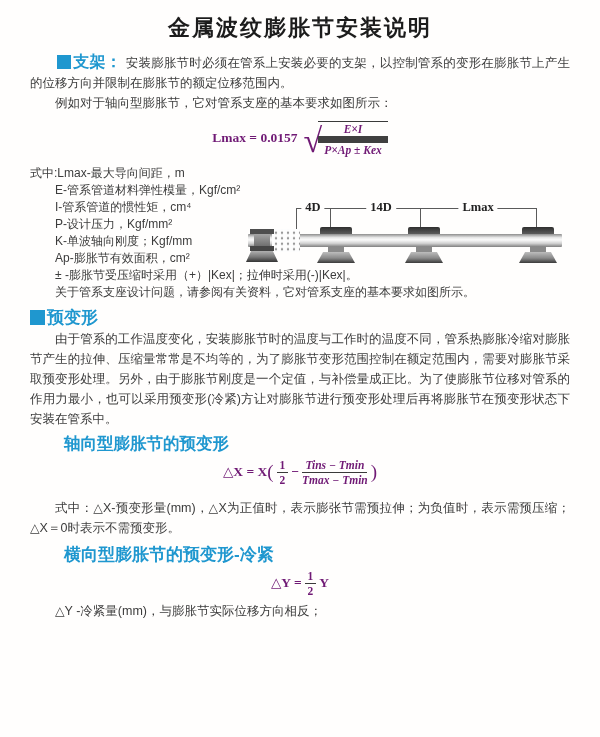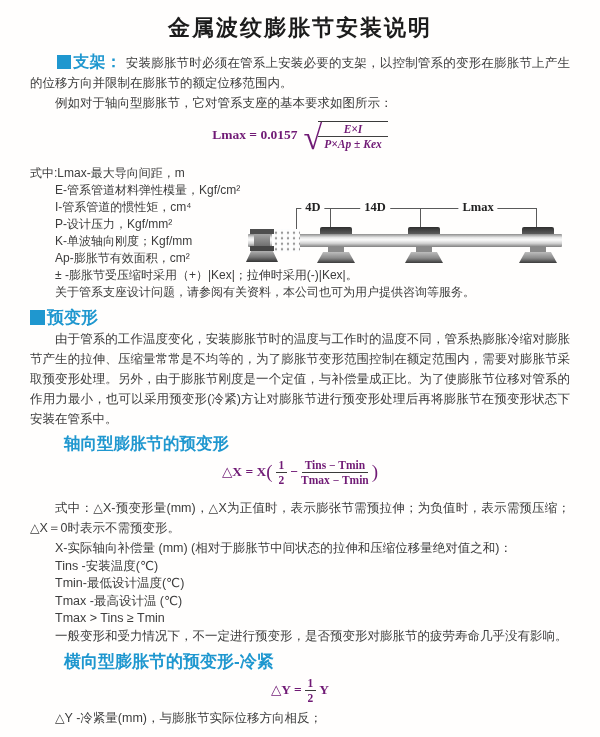--- a/index.html
+++ b/index.html
@@ -17,26 +17,26 @@
   .inline-marker{display:inline-block;width:14px;height:14px;background:#1f97cf;
     vertical-align:-2px;margin-right:2px;}
   .inline-head{color:#1f97cf;font-size:16px;font-weight:bold;margin-right:4px;}
   .p-example{text-indent:25px;text-align:left;}
   
   .formula{text-align:center;font-family:"Liberation Serif","DejaVu Serif",serif;color:#701a75;}
   .formula1{margin-top:8px;height:38px;font-size:13.5px;font-weight:bold;}
   .radical{font-size:34px;font-weight:400;line-height:30px;vertical-align:-10px;margin:0 -4px 0 6px;}
   .sqrt-frac{display:inline-block;vertical-align:middle;border-top:1.4px solid #3a3a3a;
     text-align:center;font-style:italic;font-weight:600;font-size:11.5px;line-height:14px;}
-  .sqrt-frac .fn{display:block;border-bottom:1px solid #404040;padding:0 10px;}
+  .sqrt-frac .fn{display:block;border-bottom:7px solid #404040;padding:0 10px;}
   .sqrt-frac .fd{display:block;padding:0 6px;}
   .vfrac{display:inline-flex;flex-direction:column;align-items:center;
     vertical-align:middle;font-size:11.5px;line-height:14px;margin:0 3px;}
   .vfrac .fn{border-bottom:1px solid #3a3a3a;padding:0 3px;}
-  .vfrac.it{}
+  .vfrac.it{font-style:italic;}
   .formula2{margin-top:6px;height:34px;font-size:13.5px;font-weight:600;}
   .formula2 .paren{font-size:19px;font-weight:400;vertical-align:-2px;}
   .formula3{margin-top:6px;height:28px;font-size:13.5px;font-weight:600;}
   
   .defs{margin:6px 30px 0 30px;padding-left:25px;font-size:12px;line-height:17px;}
   .defs .def-first{margin-left:-25px;}
   
   .section-head{margin:8px 0 0 30px;font-size:17px;font-weight:bold;color:#1f97cf;line-height:18px;}
   .section-head .inline-marker{width:15px;height:15px;}
   .sub-head{margin:6px 0 0 64px;font-size:16.5px;font-weight:bold;color:#1f97cf;line-height:17px;}
@@ -90,31 +90,31 @@
   </div>
 
   <div class="defs">
     <div class="def-first">式中:Lmax-最大导向间距，m</div>
     <div>E-管系管道材料弹性模量，Kgf/cm²</div>
     <div>I-管系管道的惯性矩，cm⁴</div>
     <div>P-设计压力，Kgf/mm²</div>
     <div>K-单波轴向刚度；Kgf/mm</div>
     <div>Ap-膨胀节有效面积，cm²</div>
     <div>± -膨胀节受压缩时采用（+）|Kex|；拉伸时采用(-)|Kex|。</div>
-    <div>关于管系支座设计问题，请参阅有关资料，本公司也可为用户提供咨询等服务。</div>
+    <div>关于管系支座设计问题，请参阅有关资料，它对管系支座的基本要求如图所示。</div>
   </div>
 
   <div class="diagram">
     <div class="dim-line"></div>
     <div class="tick" style="left:50px"></div>
     <div class="tick" style="left:84px"></div>
     <div class="tick" style="left:174px"></div>
     <div class="tick" style="left:290px"></div>
     <span class="dim-label" style="left:67px">4D</span>
-    <span class="dim-label" style="left:129px">14D</span>
+    <span class="dim-label" style="left:135px">14D</span>
     <span class="dim-label" style="left:232px">Lmax</span>
     <div class="pipe"></div>
     <div class="bellows"></div>
     <div class="anchor">
       <div class="flange-t"></div>
       <div class="stem"></div>
       <div class="flange-b"></div>
       <div class="foot"></div>
     </div>
     <div class="support" style="left:70px">
@@ -145,28 +145,20 @@
         <span class="fn">1</span>
         <span class="fd">2</span>
       </span><span>−</span><span class="vfrac it">
         <span class="fn">Tins − Tmin</span>
         <span class="fd">Tmax − Tmin</span>
       </span><span class="paren">)</span>
   </div>
 
   <p class="para p-explain">式中：△X-预变形量(mm)，△X为正值时，表示膨张节需预拉伸；为负值时，表示需预压缩；△X＝0时表示不需预变形。</p>
 
-  <div class="items">
-    <div>X-实际轴向补偿量 (mm) (相对于膨胀节中间状态的拉伸和压缩位移量绝对值之和)：</div>
-    <div>Tins -安装温度(℃)</div>
-    <div>Tmin-最低设计温度(℃)</div>
-    <div>Tmax -最高设计温 (℃)</div>
-    <div>Tmax &gt; Tins ≥ Tmin</div>
-    <div>一般变形和受力情况下，不一定进行预变形，是否预变形对膨胀节的疲劳寿命几乎没有影响。</div>
-  </div>
 
   <h3 class="sub-head at-left">横向型膨胀节的预变形-冷紧</h3>
 
   <div class="formula formula3">
     <span>△Y =</span><span class="vfrac">
         <span class="fn">1</span>
         <span class="fd">2</span>
       </span><span>Y</span>
   </div>
 

